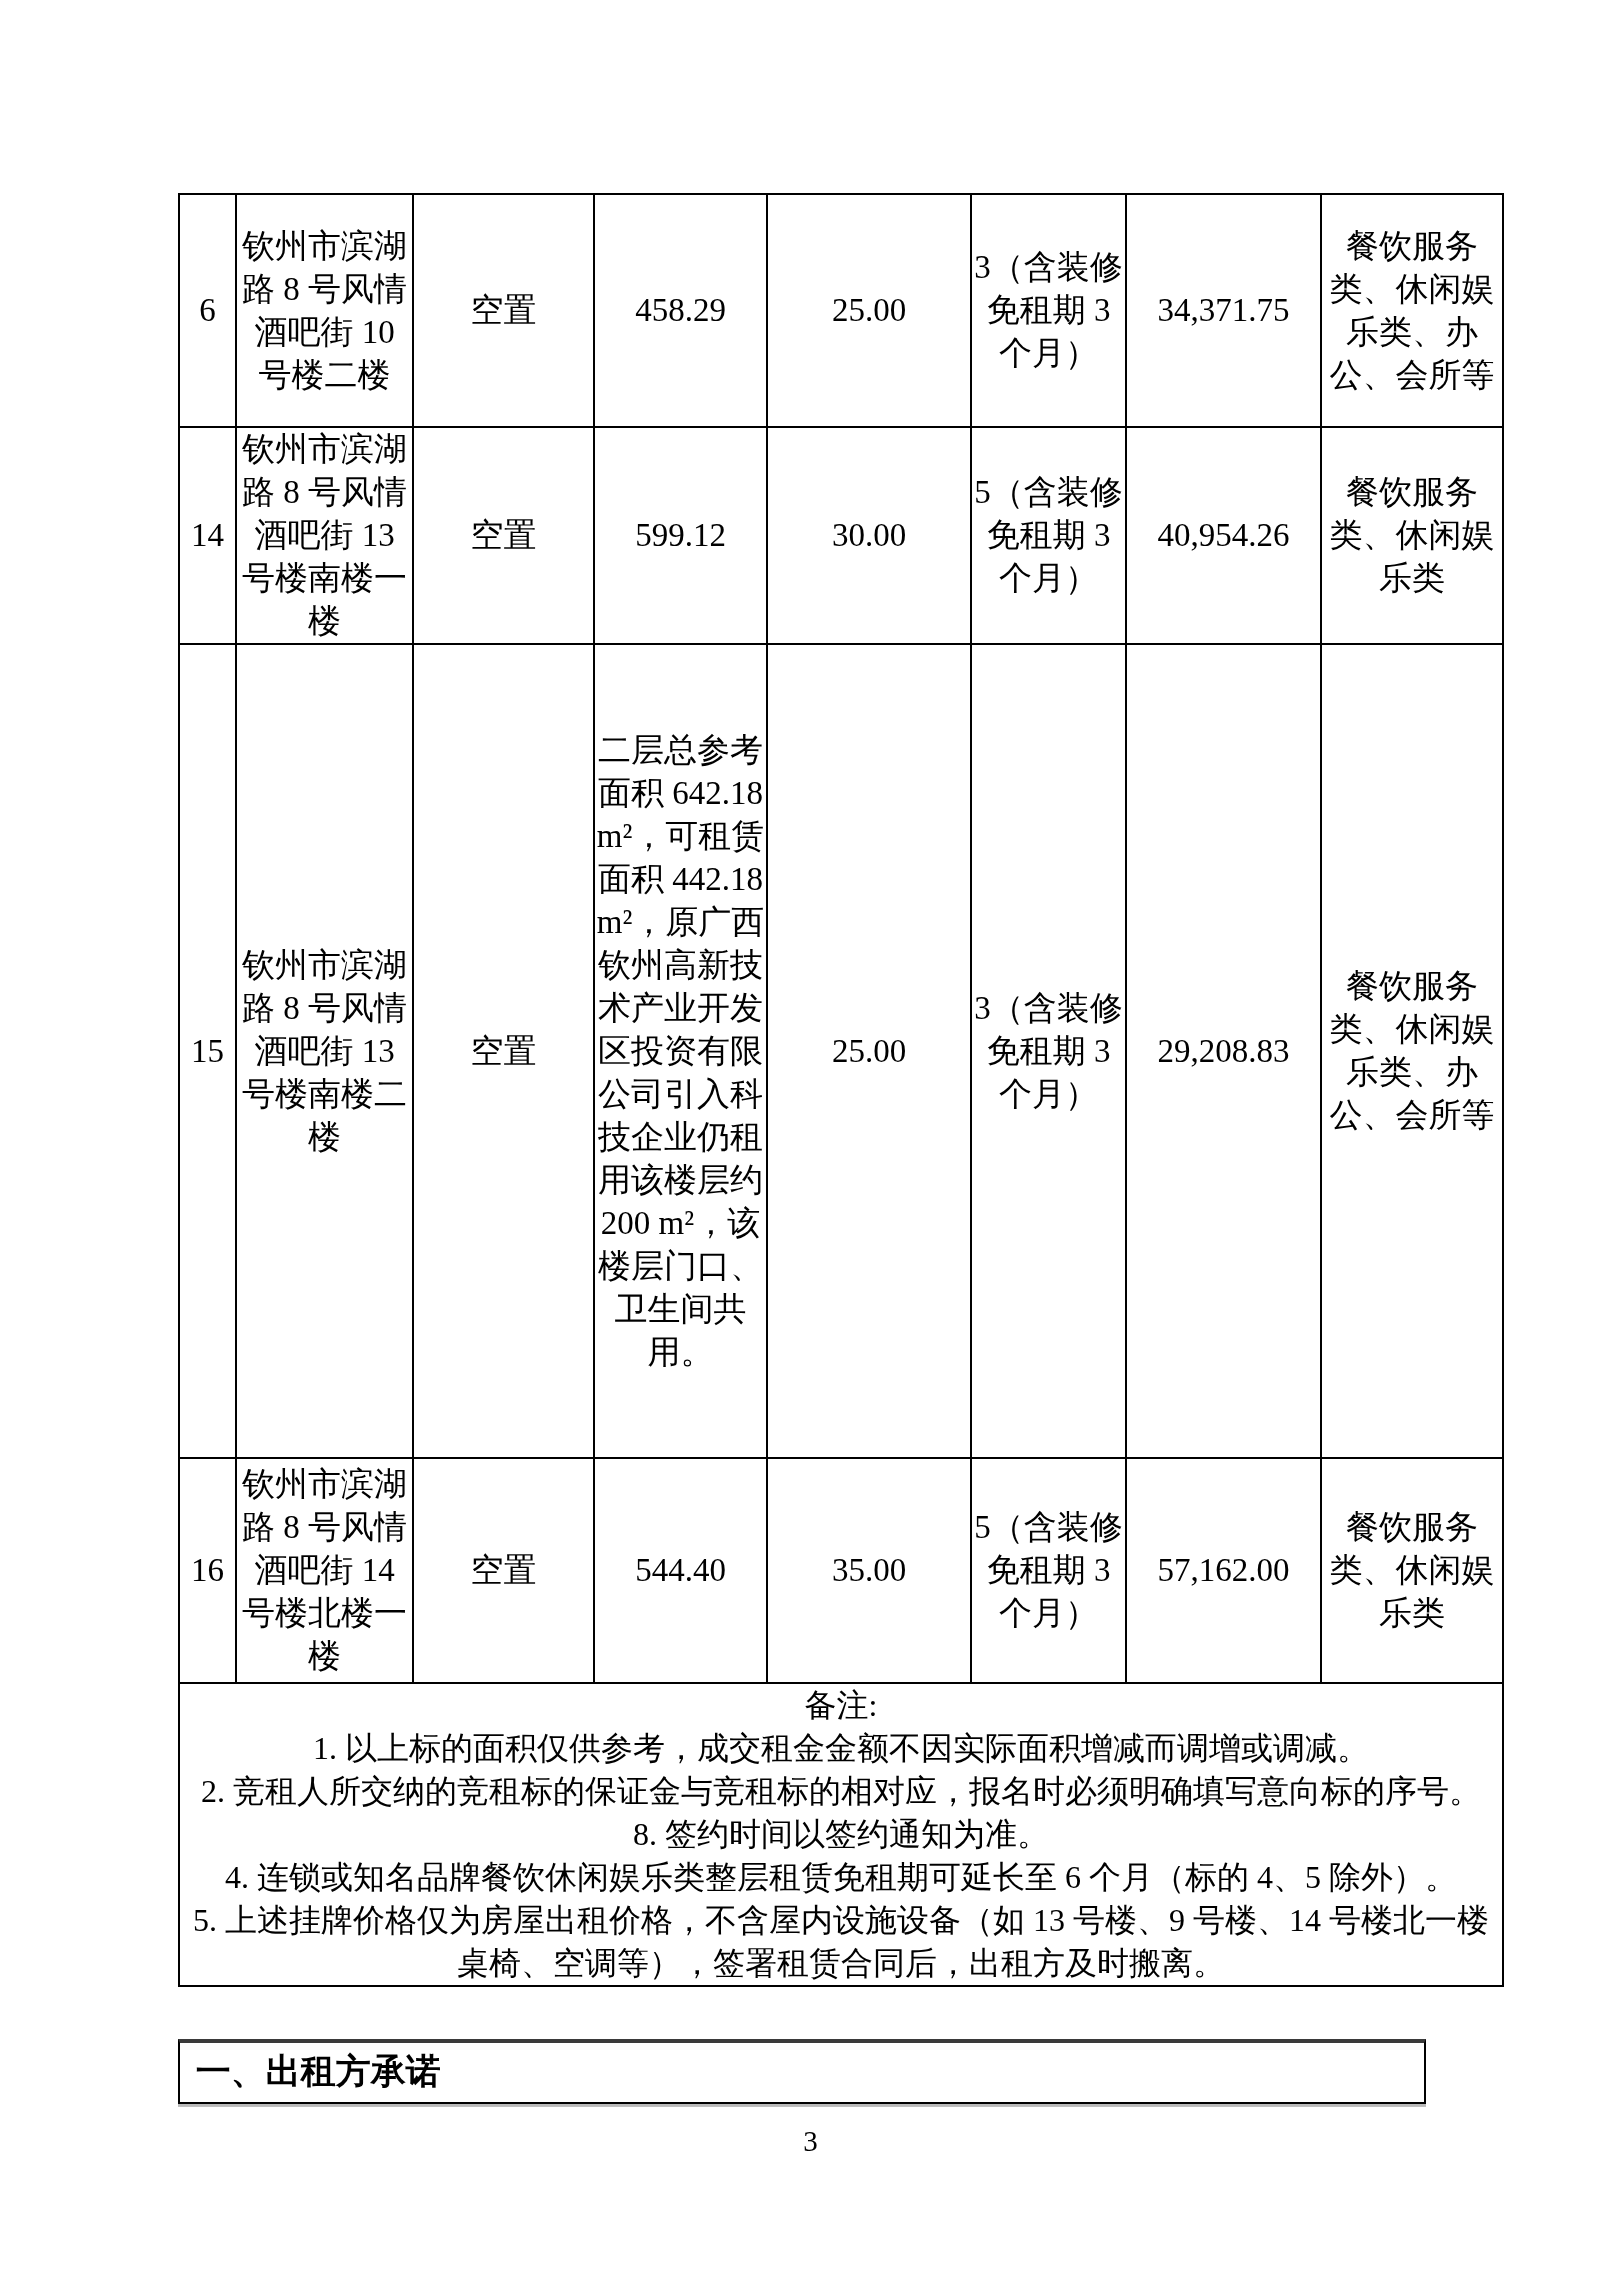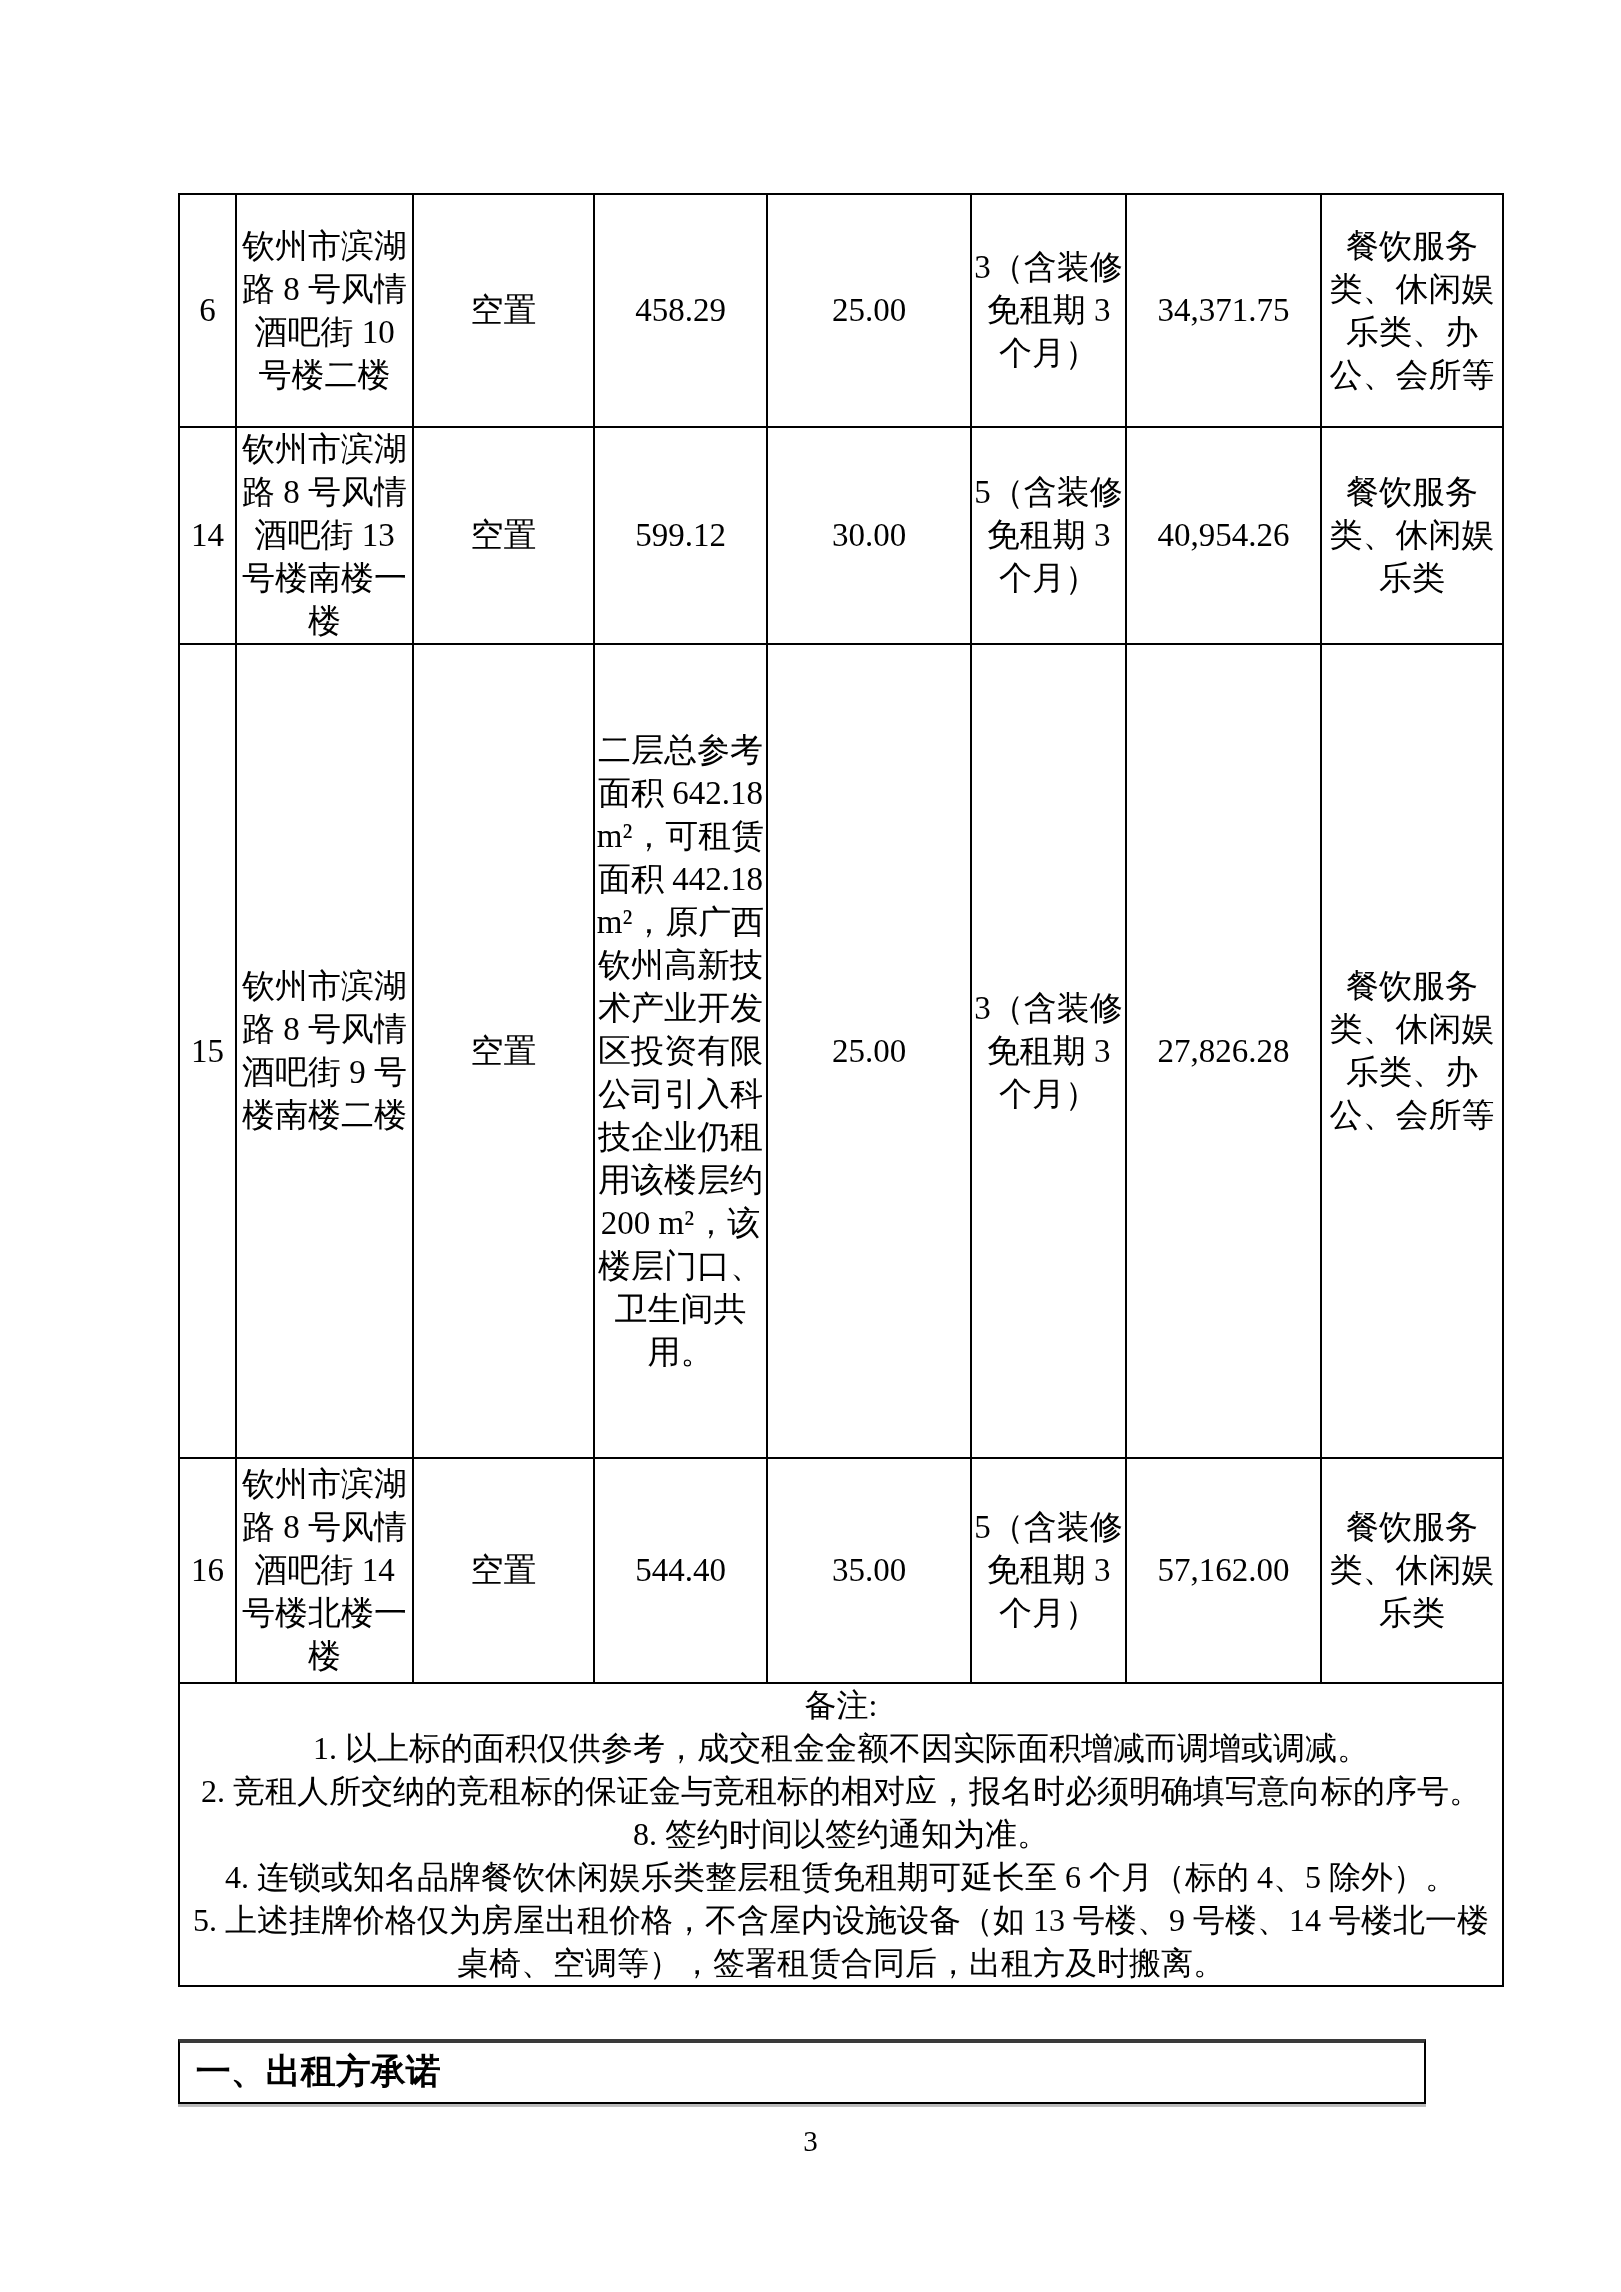--- a/index.html
+++ b/index.html
@@ -106,26 +106,26 @@
         <td class="c-loc">钦州市滨湖路 8 号风情酒吧街 13 号楼南楼一楼</td>
         <td>空置</td>
         <td>599.12</td>
         <td>30.00</td>
         <td class="c-term">5（含装修免租期 3 个月）</td>
         <td>40,954.26</td>
         <td class="c-use">餐饮服务类、休闲娱乐类</td>
       </tr>
       <tr class="r15">
         <td>15</td>
-        <td class="c-loc">钦州市滨湖路 8 号风情酒吧街 9 号楼南楼二楼</td>
+        <td class="c-loc">钦州市滨湖路 8 号风情酒吧街 13 号楼南楼二楼</td>
         <td>空置</td>
         <td class="c-arealong">二层总参考面积 642.18 m²，可租赁面积 442.18 m²，原广西钦州高新技术产业开发区投资有限公司引入科技企业仍租用该楼层约 200 m²，该楼层门口、卫生间共用。</td>
         <td>25.00</td>
         <td class="c-term">3（含装修免租期 3 个月）</td>
-        <td>27,826.28</td>
+        <td>29,208.83</td>
         <td class="c-use">餐饮服务类、休闲娱乐类、办公、会所等</td>
       </tr>
       <tr class="r16">
         <td>16</td>
         <td class="c-loc">钦州市滨湖路 8 号风情酒吧街 14 号楼北楼一楼</td>
         <td>空置</td>
         <td>544.40</td>
         <td>35.00</td>
         <td class="c-term">5（含装修免租期 3 个月）</td>
         <td>57,162.00</td>

